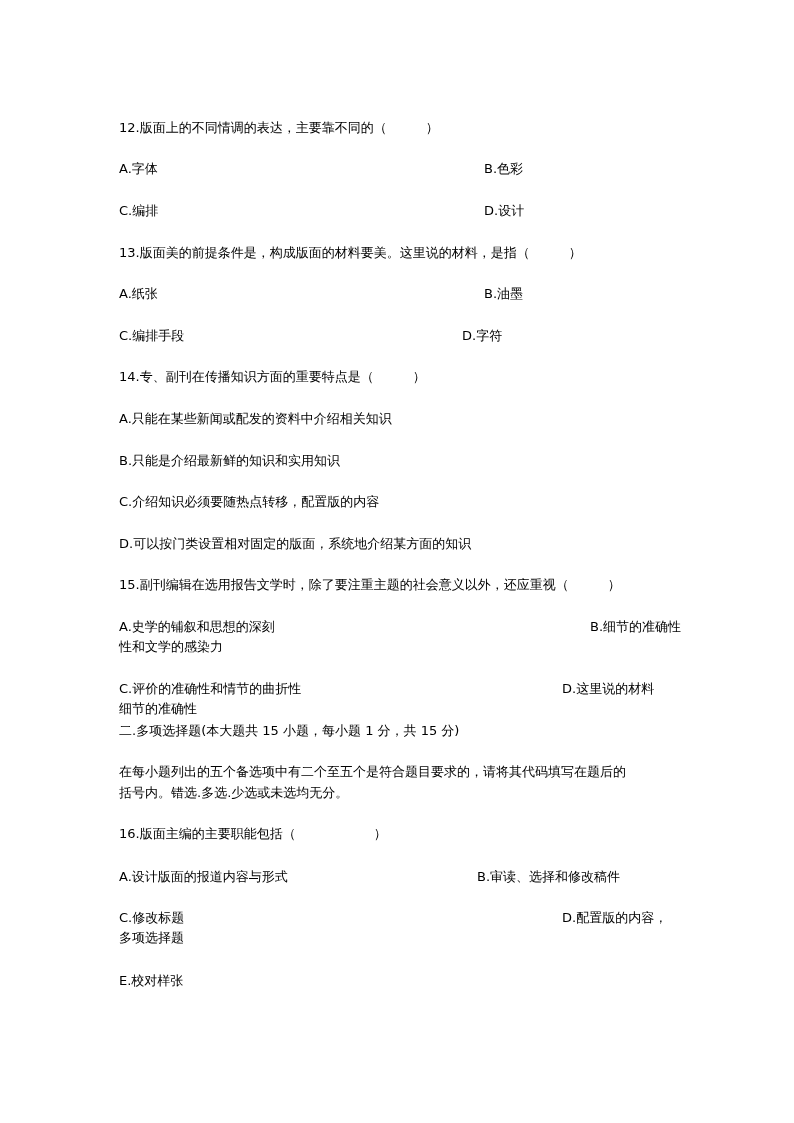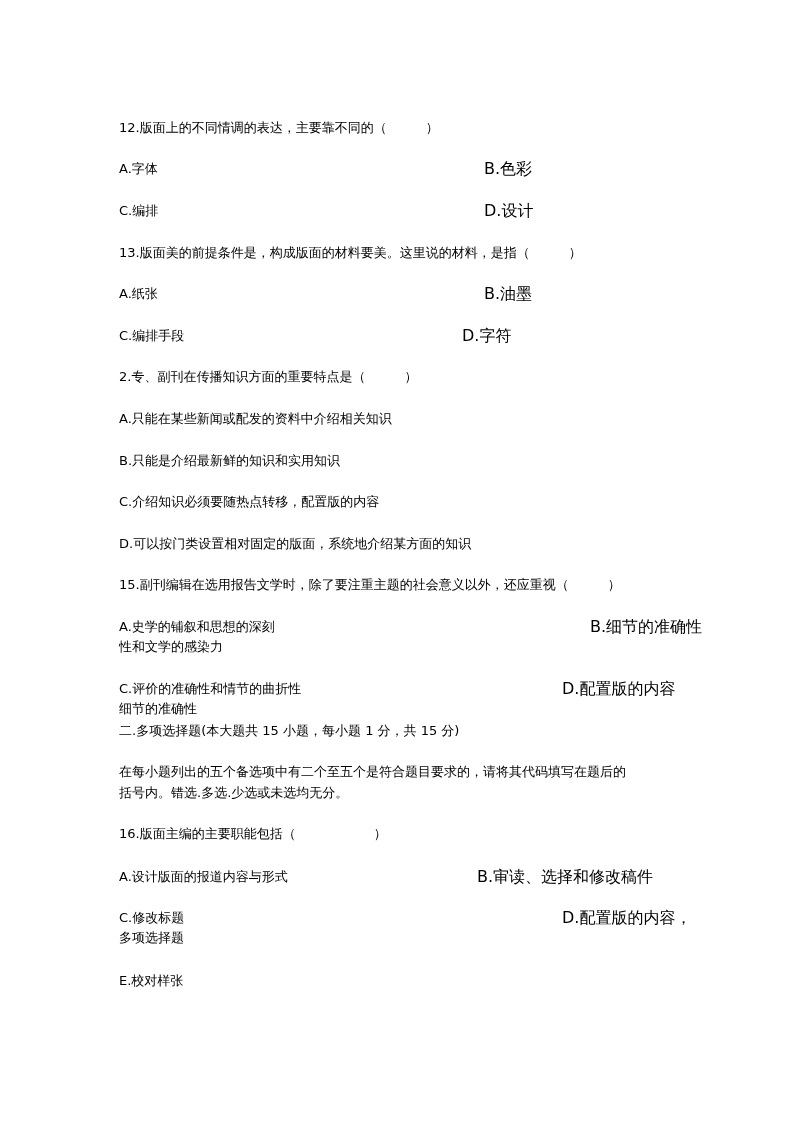--- a/index.html
+++ b/index.html
@@ -1,47 +1,47 @@
 <!DOCTYPE html>
 <html><head>
 <meta charset="utf-8">
 <style>
   html, body { margin: 0; padding: 0; background: #ffffff; }
   body { width: 794px; height: 1123px; position: relative; overflow: hidden;
          font-family: "DejaVu Sans", sans-serif; color: #000; }
   .line { position: absolute; left: 119px; font-size: 13px; line-height: 20px; white-space: nowrap; }
-  .right { position: absolute; font-size: 16px; line-height: 20px; white-space: nowrap; }
+  .right { position: absolute; font-size: 13px; line-height: 20px; white-space: nowrap; }
 </style>
 </head>
 <body>
 
 <div class="line" style="top:118px">12.版面上的不同情调的表达，主要靠不同的（　　　）</div>
 <div class="line" style="top:159px">A.字体</div>
 <div class="right" style="top:159px; left:484px">B.色彩</div>
 <div class="line" style="top:201px">C.编排</div>
 <div class="right" style="top:201px; left:484px">D.设计</div>
 
 <div class="line" style="top:243px">13.版面美的前提条件是，构成版面的材料要美。这里说的材料，是指（　　　）</div>
 <div class="line" style="top:284px">A.纸张</div>
 <div class="right" style="top:284px; left:484px">B.油墨</div>
 <div class="line" style="top:326px">C.编排手段</div>
 <div class="right" style="top:326px; left:462px">D.字符</div>
 
-<div class="line" style="top:367px">2.专、副刊在传播知识方面的重要特点是（　　　）</div>
+<div class="line" style="top:367px">14.专、副刊在传播知识方面的重要特点是（　　　）</div>
 <div class="line" style="top:409px">A.只能在某些新闻或配发的资料中介绍相关知识</div>
 <div class="line" style="top:451px">B.只能是介绍最新鲜的知识和实用知识</div>
 <div class="line" style="top:492px">C.介绍知识必须要随热点转移，配置版的内容</div>
 <div class="line" style="top:534px">D.可以按门类设置相对固定的版面，系统地介绍某方面的知识</div>
 
 <div class="line" style="top:575px">15.副刊编辑在选用报告文学时，除了要注重主题的社会意义以外，还应重视（　　　）</div>
 <div class="line" style="top:617px">A.史学的铺叙和思想的深刻</div>
 <div class="right" style="top:617px; left:590px">B.细节的准确性</div>
 <div class="line" style="top:637px">性和文学的感染力</div>
 <div class="line" style="top:679px">C.评价的准确性和情节的曲折性</div>
-<div class="right" style="top:679px; left:562px">D.配置版的内容</div>
+<div class="right" style="top:679px; left:562px">D.这里说的材料</div>
 <div class="line" style="top:699px">细节的准确性</div>
 
 <div class="line" style="top:721px">二.多项选择题(本大题共 15 小题，每小题 1 分，共 15 分)</div>
 <div class="line" style="top:762px">在每小题列出的五个备选项中有二个至五个是符合题目要求的，请将其代码填写在题后的</div>
 <div class="line" style="top:783px">括号内。错选.多选.少选或未选均无分。</div>
 
 <div class="line" style="top:824px">16.版面主编的主要职能包括（　　　　　　）</div>
 <div class="line" style="top:867px">A.设计版面的报道内容与形式</div>
 <div class="right" style="top:867px; left:477px">B.审读、选择和修改稿件</div>
 <div class="line" style="top:908px">C.修改标题</div>

